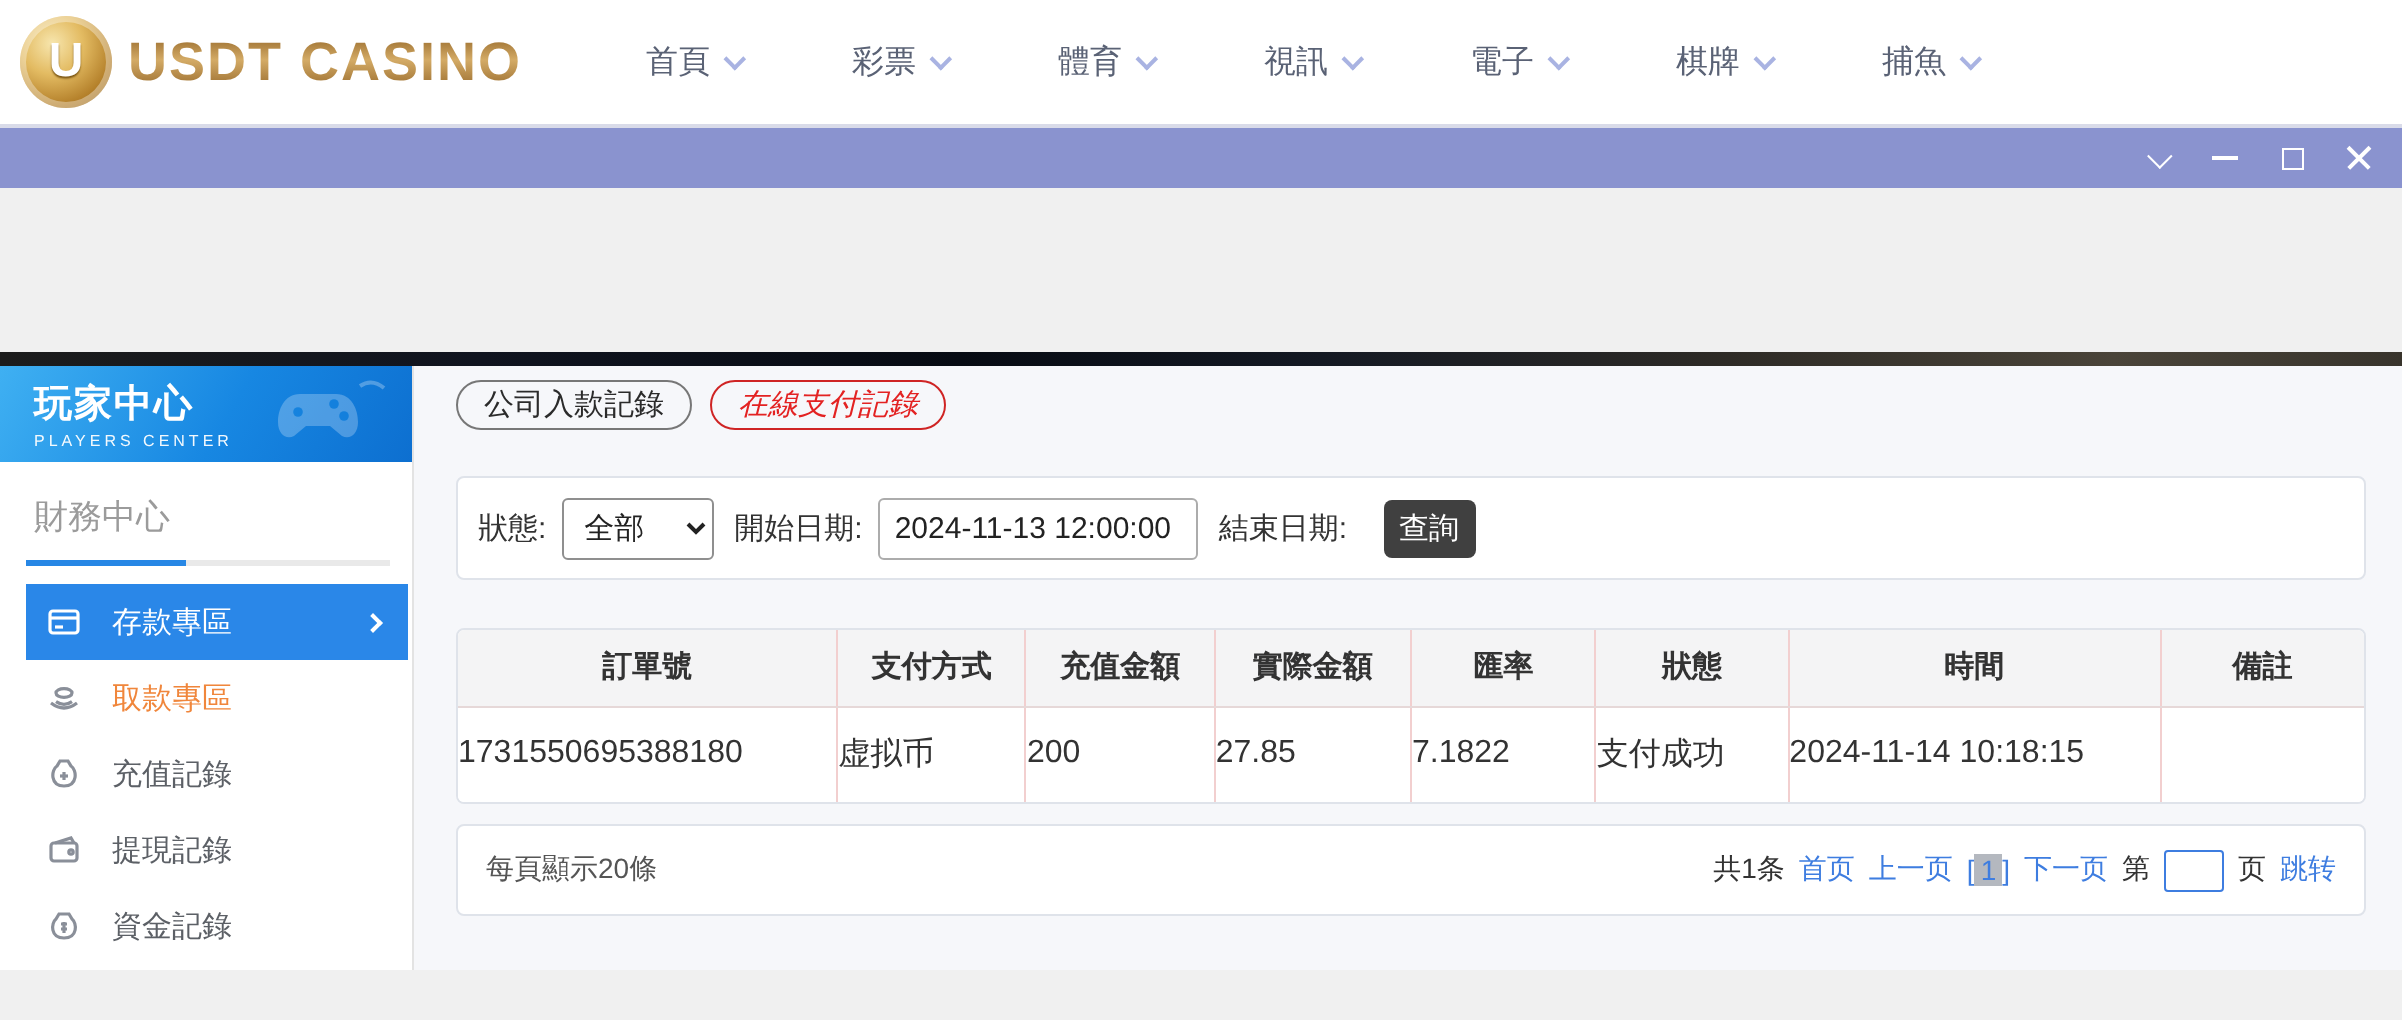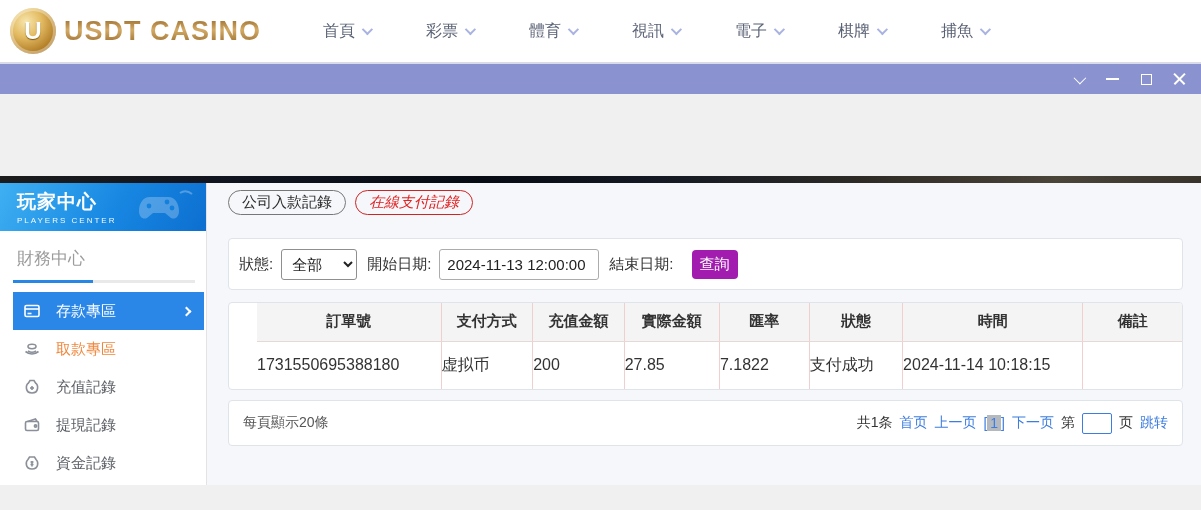--- a/index.html
+++ b/index.html
@@ -85,26 +85,26 @@
   
   .filter-card { margin-top:23px; height:52px; display:flex; align-items:center; padding-left:10px; font-size:15px; color:#333; }
   .filter-label { margin-right:8px; }
   .status-select { width:76px; height:31px; border:1px solid #8f8f8f; border-radius:3px;
                    font-size:15px; color:#222; padding-left:6px; background:#fff;
                    font-family:"Liberation Sans","DejaVu Sans",sans-serif; }
   .date-input { width:160px; height:31px; border:1px solid #acacac; border-radius:3px;
                 font-size:15px; color:#222; padding-left:7px;
                 font-family:"Liberation Sans","DejaVu Sans",sans-serif; }
   .gap-r { margin-right:10px; }
-  .search-btn { margin-left:10px; width:46px; height:29px; background:#a21caf; border:none;
+  .search-btn { margin-left:10px; width:46px; height:29px; background:#404040; border:none;
                 border-radius:4px; color:#fff; font-size:15px; cursor:pointer;
                 font-family:"Liberation Sans","DejaVu Sans",sans-serif; }
 
   
-  .table-card { margin-top:12px; overflow:hidden;padding-left:28px; }
+  .table-card { margin-top:24px; overflow:hidden; }
   table.records { width:100%; border-collapse:collapse; }
   .records th { height:38px; background:#f4f4f5; font-size:15px; font-weight:bold; color:#333;
                 border-left:1px solid #f2cfcf; border-bottom:1px solid #e6d8d8; text-align:center; }
   .records th:first-child { border-left:none; }
   .records td { height:48px; font-size:16px; color:#333; 
                 border-left:1px solid #f2cfcf; background:#fff; }
   .records td:first-child { border-left:none; }
 
   
   .footer-card { margin-top:10px; height:46px; display:flex; align-items:center;

